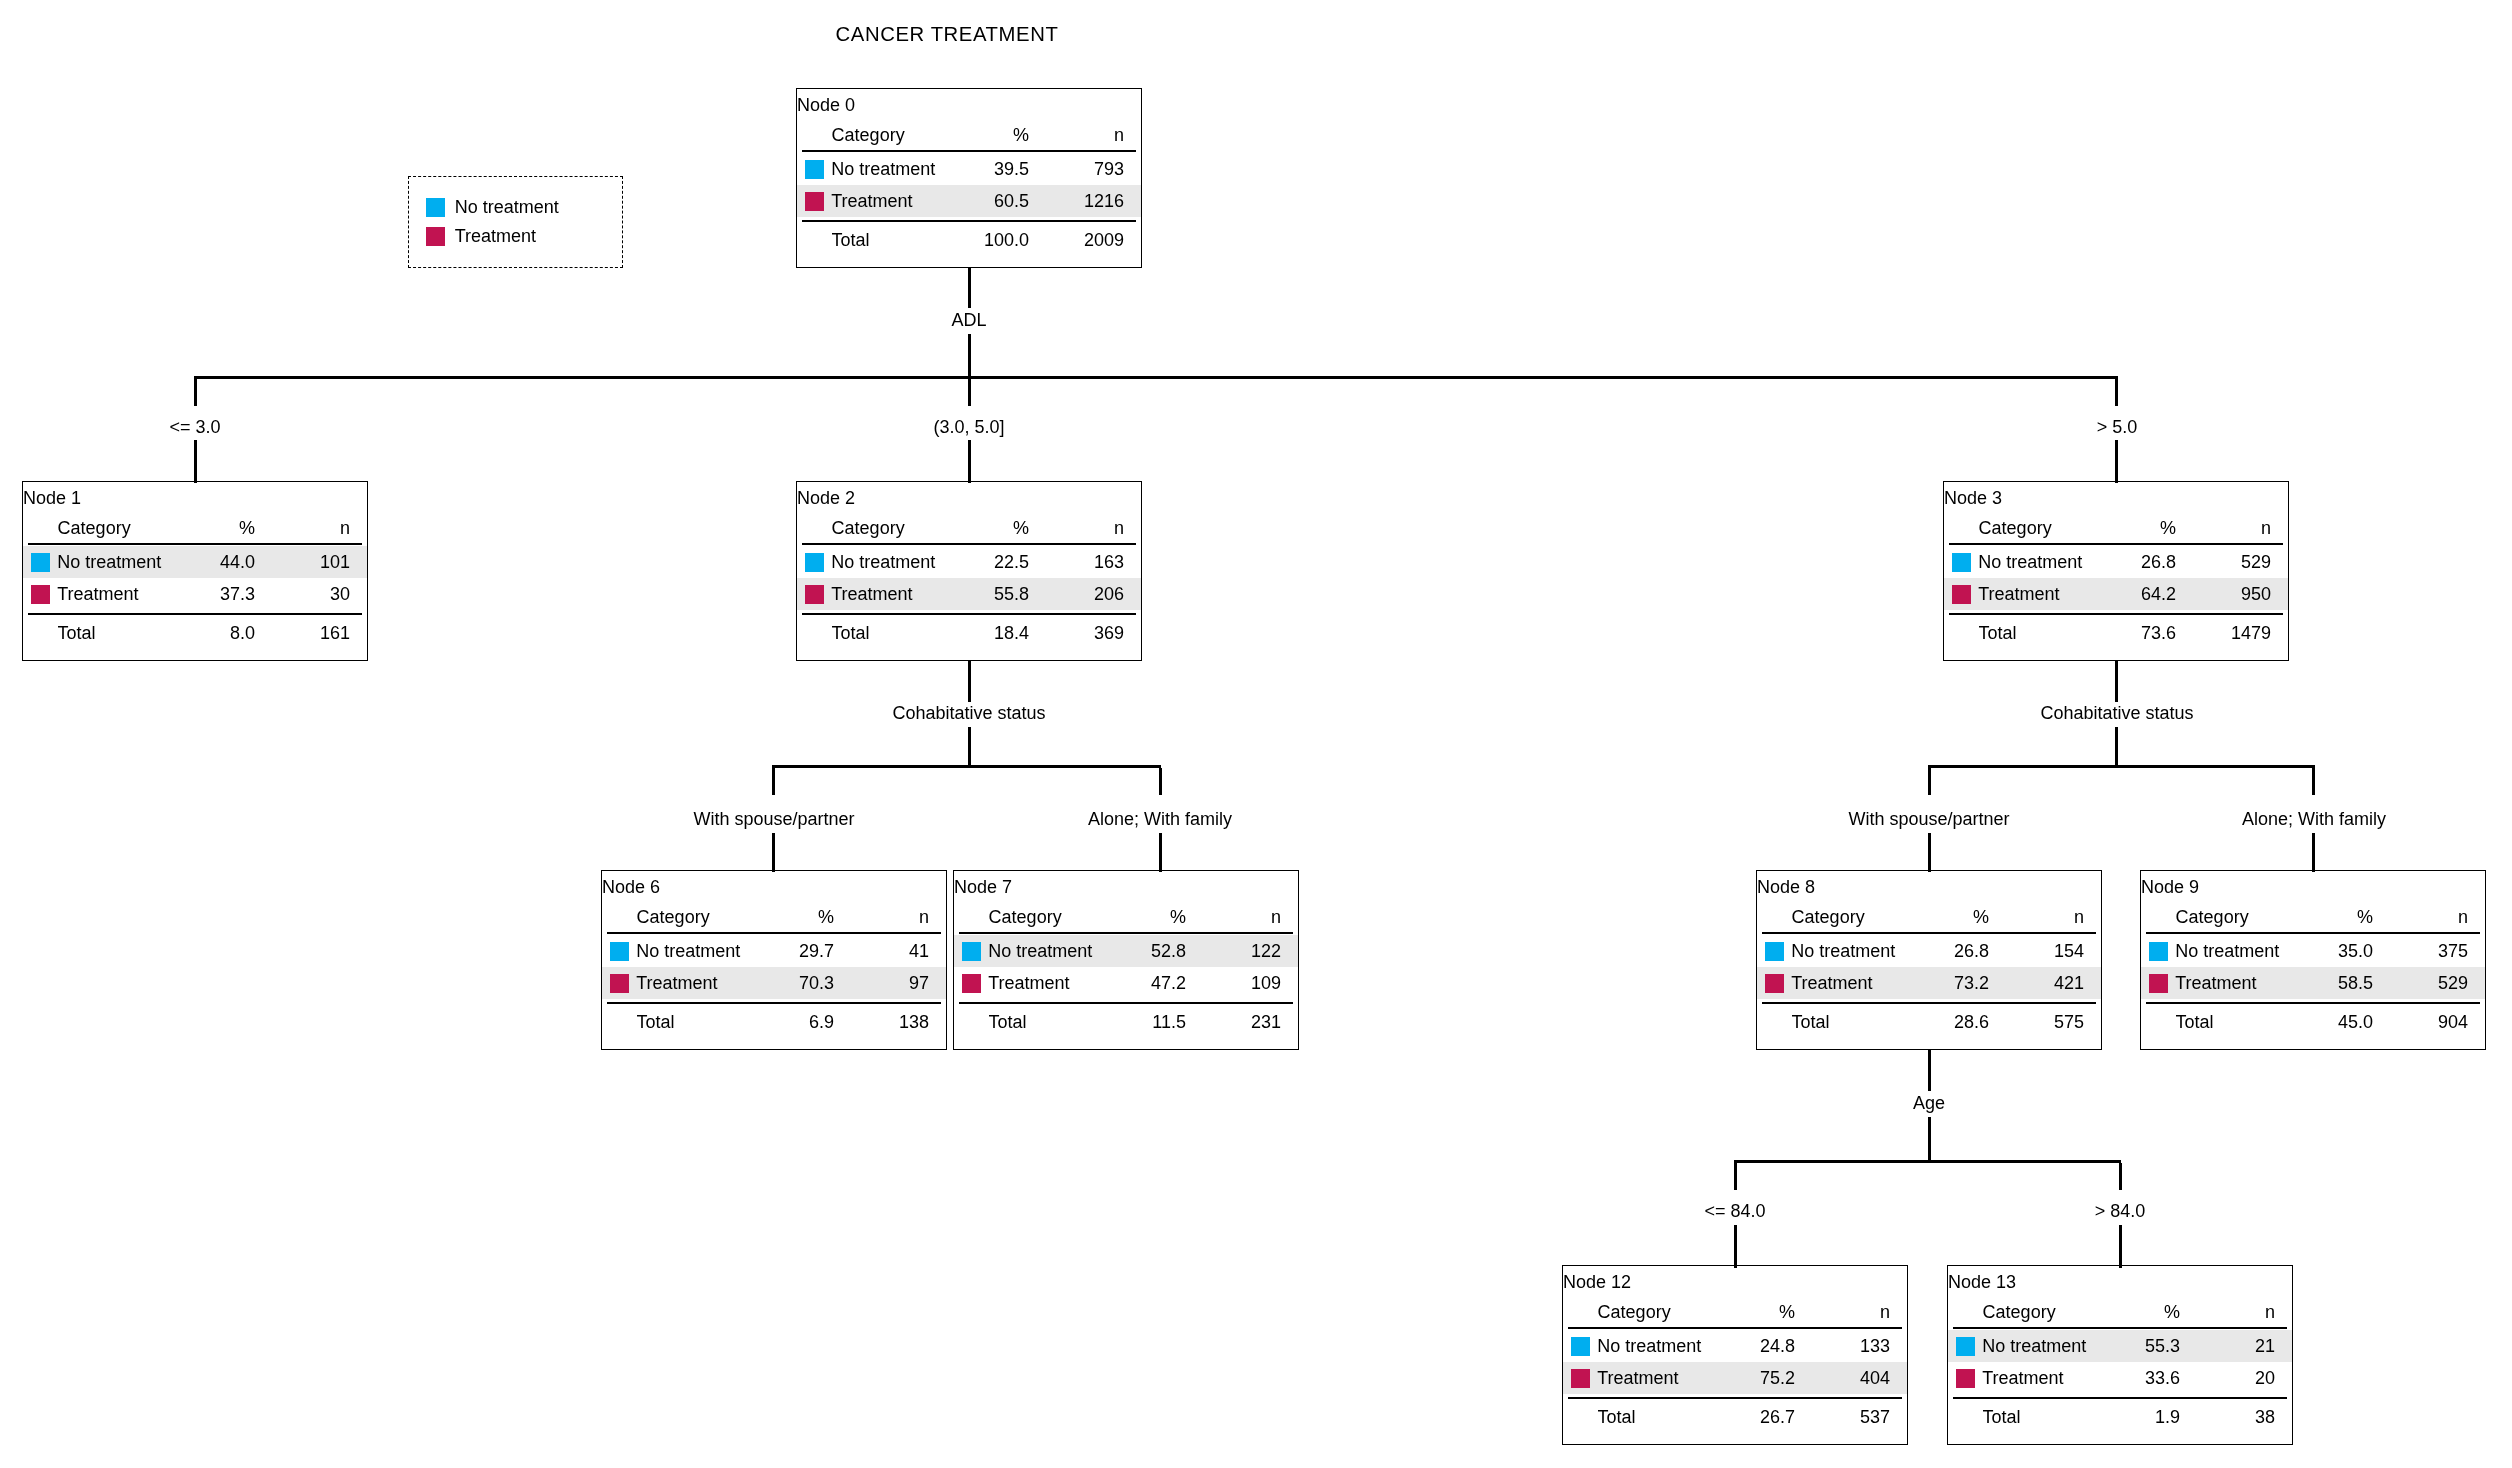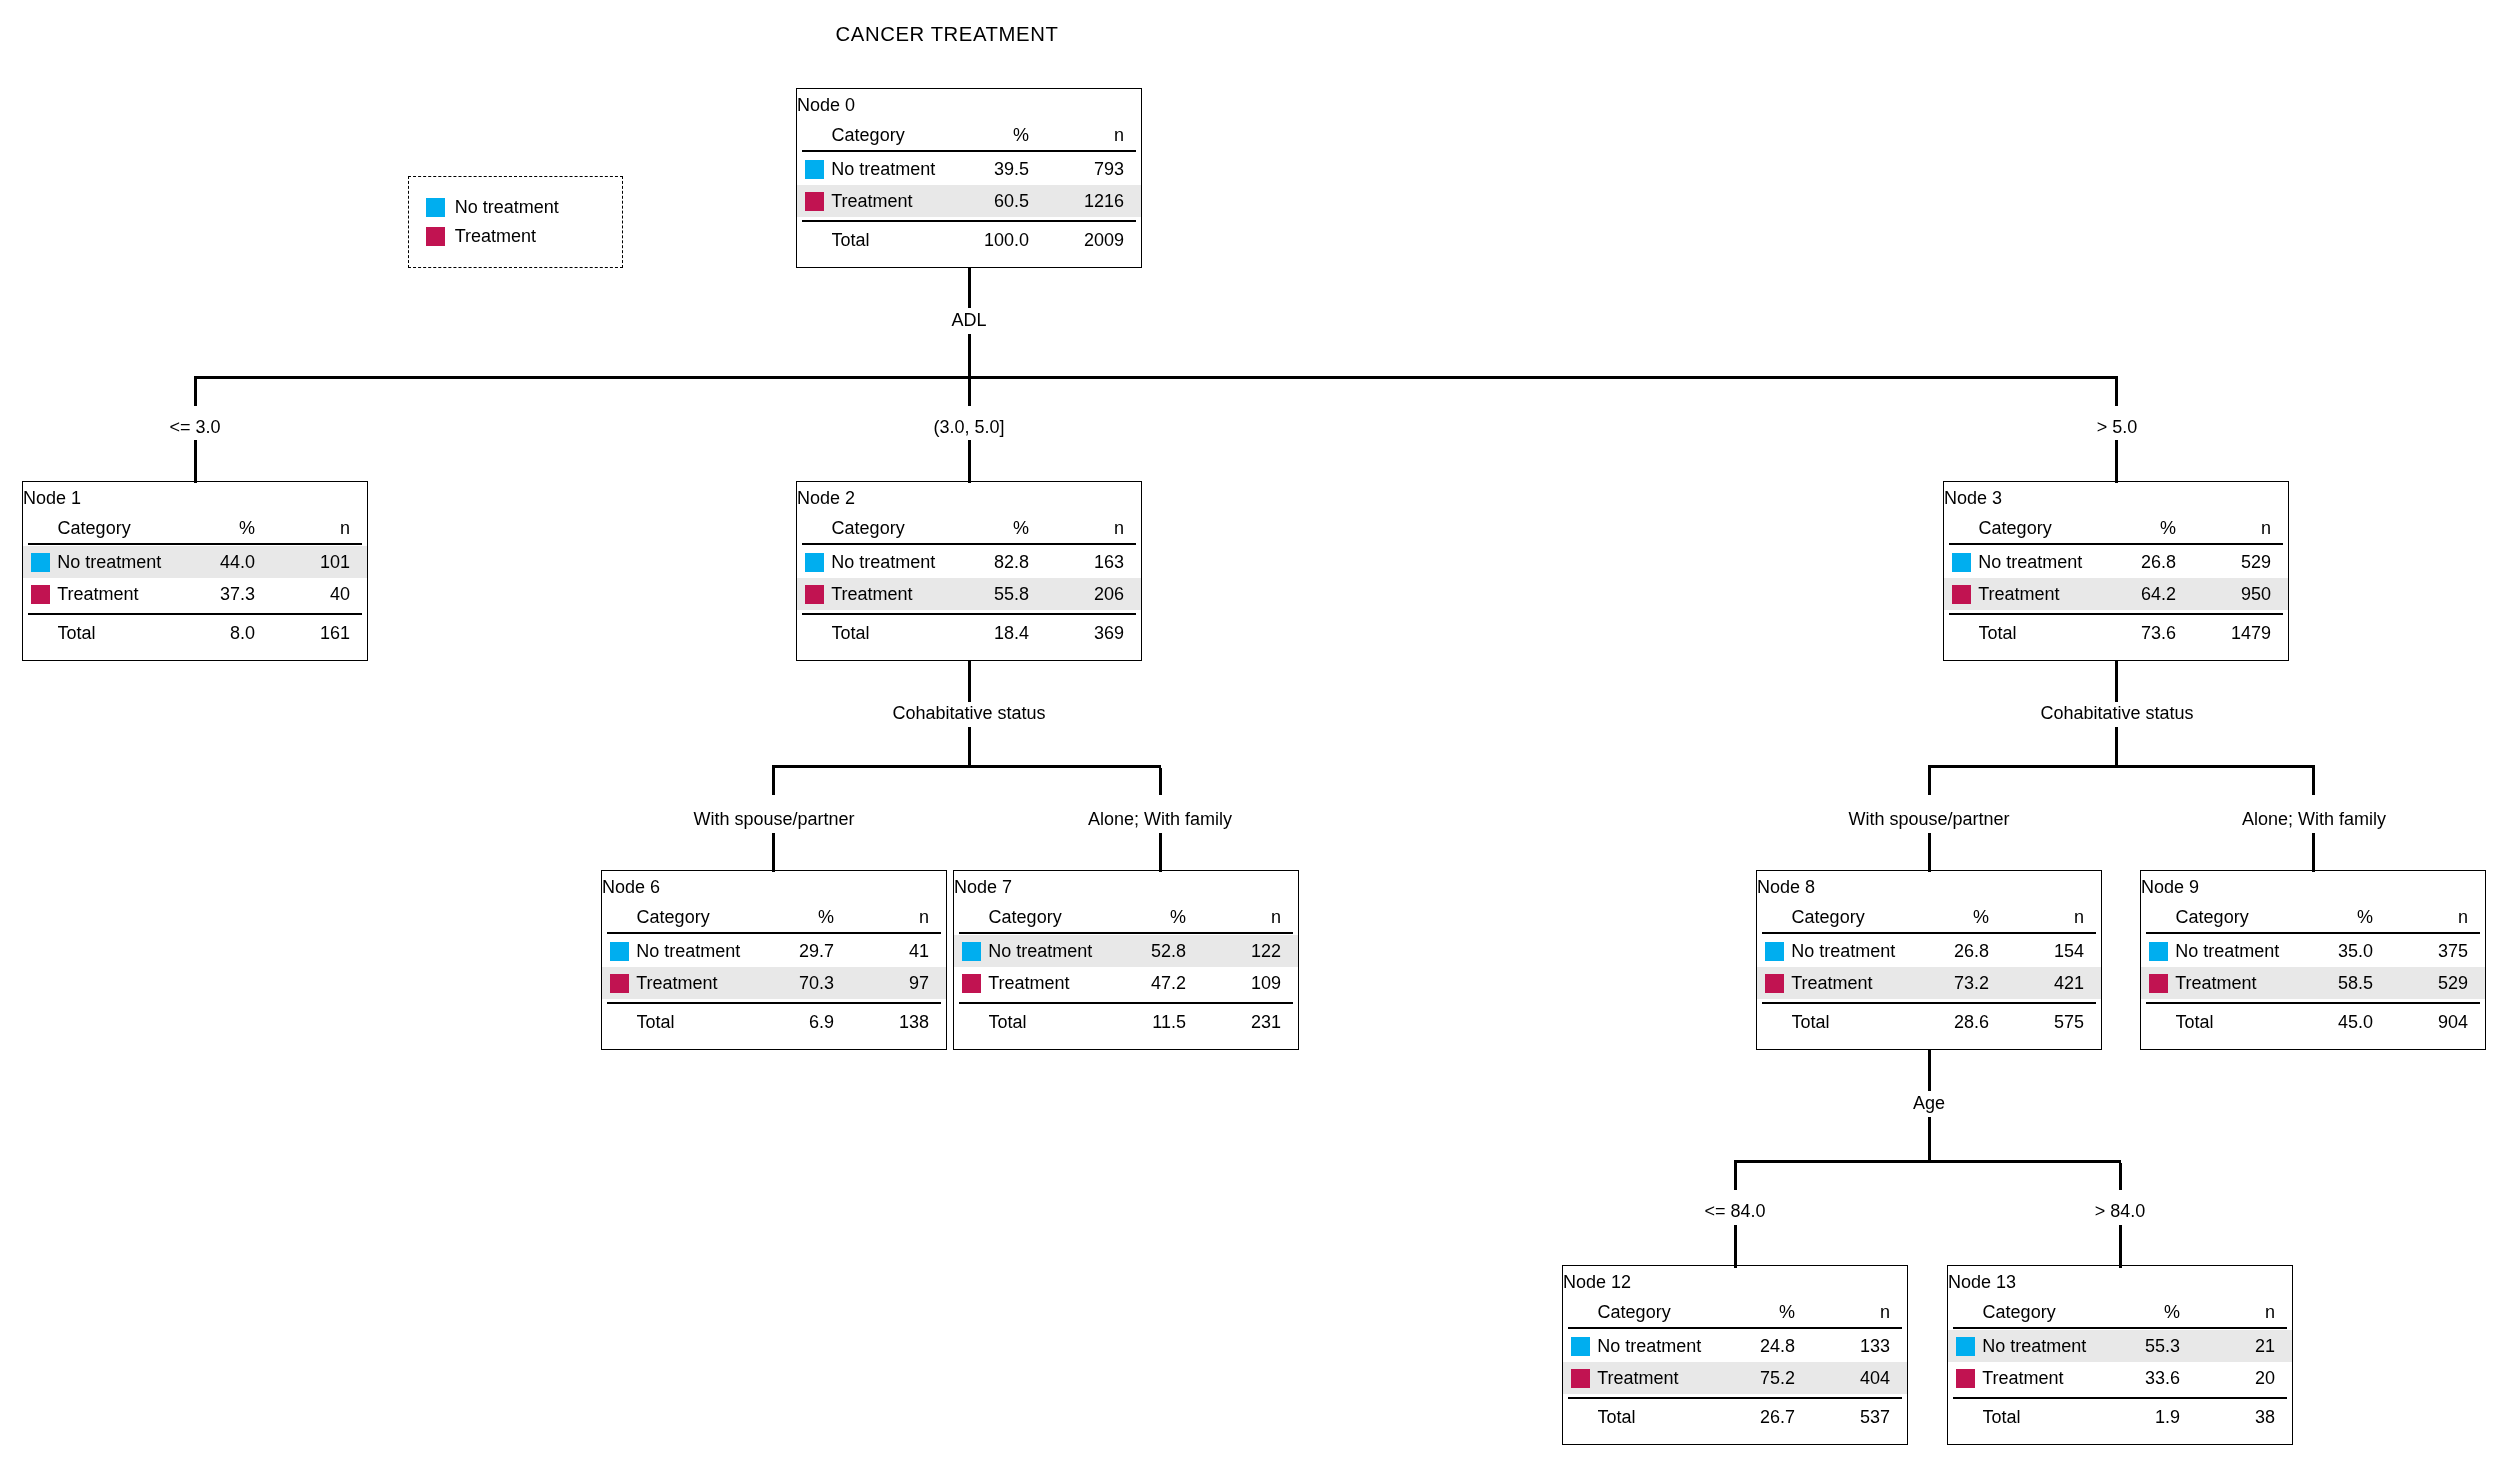--- a/index.html
+++ b/index.html
@@ -160,21 +160,21 @@
     <div class="n-row r1" style="background: rgb(232, 232, 232);">
       <span class="swatch" style="background: rgb(0, 174, 239);"></span>
       <span class="lbl">No treatment</span>
       <span class="pct">44.0</span>
       <span class="cnt">101</span>
     </div>
     <div class="n-row r2">
       <span class="swatch" style="background: rgb(193, 19, 81);"></span>
       <span class="lbl">Treatment</span>
       <span class="pct">37.3</span>
-      <span class="cnt">40</span>
+      <span class="cnt">30</span>
     </div>
     <div class="hr hr-total"></div>
     <div class="n-total">
       <span class="sw-space"></span>
       <span class="lbl">Total</span>
       <span class="pct">8.0</span>
       <span class="cnt">161</span>
     </div>
   </div>
     <div class="node" style="left: 796px; top: 481px;">
@@ -182,21 +182,21 @@
     <div class="n-header">
       <span class="sw-space"></span>
       <span class="lbl">Category</span>
       <span class="pct">%</span>
       <span class="cnt">n</span>
     </div>
     <div class="hr hr-head"></div>
     <div class="n-row r1">
       <span class="swatch" style="background: rgb(0, 174, 239);"></span>
       <span class="lbl">No treatment</span>
-      <span class="pct">82.8</span>
+      <span class="pct">22.5</span>
       <span class="cnt">163</span>
     </div>
     <div class="n-row r2" style="background: rgb(232, 232, 232);">
       <span class="swatch" style="background: rgb(193, 19, 81);"></span>
       <span class="lbl">Treatment</span>
       <span class="pct">55.8</span>
       <span class="cnt">206</span>
     </div>
     <div class="hr hr-total"></div>
     <div class="n-total">

